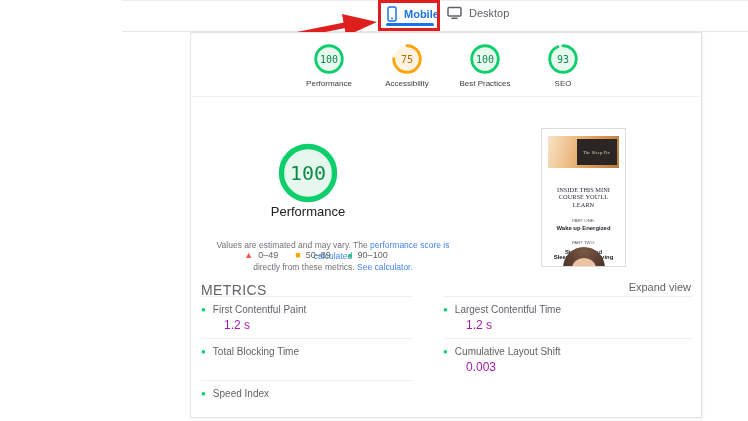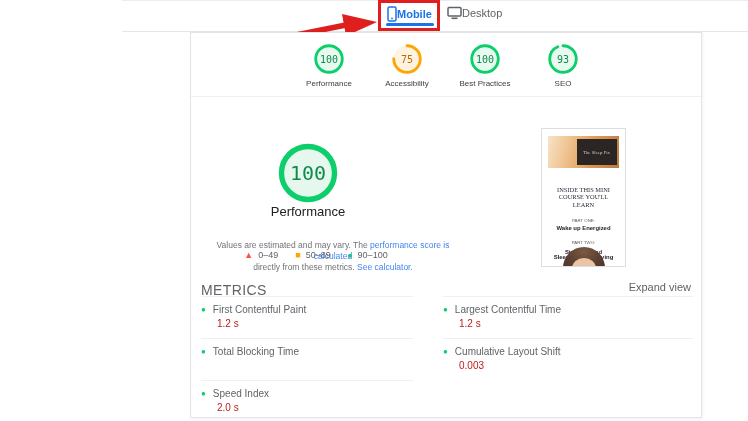--- a/index.html
+++ b/index.html
@@ -3,21 +3,21 @@
 <meta charset="utf-8">
 <style>
   * { margin:0; padding:0; box-sizing:border-box; }
   html,body { width:748px; height:421px; background:#ffffff; overflow:hidden;
     font-family:"Liberation Sans", sans-serif; position:relative; }
 
   .hairline-top { position:absolute; left:122px; top:0; right:0; height:1px; background:#ededed; }
   .tabbar-line  { position:absolute; left:122px; top:31px; right:0; height:1px; background:#e4e6e8; }
 
   
-  .tab { position:absolute; top:6px; display:flex; align-items:center; cursor:pointer; }
+  .tab { position:absolute; top:6px; display:flex; align-items:center; gap:7px; cursor:pointer; }
   .tab-mobile  { left:387px; }
   .tab-desktop { left:447px; }
   .tab-label { font-size:11px; }
   .tab-mobile .tab-label { color:#1a73e8; font-weight:bold; }
   .tab-desktop .tab-label { color:#5f6368; }
   .tab-underline { position:absolute; left:386px; top:23px; width:48px; height:3px; background:#1a73e8; border-radius:2px; }
   .annotation-box { position:absolute; left:378px; top:0px; width:62px; height:31px; border:3px solid #df1f1e; }
   .annotation-arrow { position:absolute; left:286px; top:12px; }
 
   
@@ -92,21 +92,21 @@
   
   .metrics-header { position:absolute; left:10px; top:249px; font-size:14px;
     letter-spacing:.4px; color:#5f6368; }
   .expand-view { position:absolute; right:10px; top:248px; font-size:11px; color:#5f6368; cursor:pointer; }
   .mcol { position:absolute; top:263px; }
   .mcol-left  { left:10px;  width:212px; }
   .mcol-right { left:252px; width:250px; }
   .mrow { height:42px; border-top:1px solid #eef0f2; padding-top:7px; }
   .m-label { display:flex; align-items:center; gap:7px; font-size:10px; color:#5f6368; }
   .m-dot { color:#0cce6b; font-size:8px; line-height:8px; }
-  .m-value { margin-left:16px; margin-top:3px; font-size:10px; color:#b91c1c; }
+  .m-value { margin-left:23px; margin-top:3px; font-size:12px; color:#a21caf; }
 </style>
 </head>
 <body>
 
 <div class="hairline-top"></div>
 <div class="tabbar-line"></div>
 
 <div class="tab tab-mobile">
   <svg width="10" height="16" viewBox="0 0 10 16">
     <rect x="1" y="1" width="8" height="14" rx="1.6" fill="none" stroke="#1a73e8" stroke-width="1.5"></rect>
@@ -242,21 +242,20 @@
       <div class="m-label">
         <span class="m-dot">●</span>
         <span>Total Blocking Time</span>
       </div>
     </div>
     <div class="mrow">
       <div class="m-label">
         <span class="m-dot">●</span>
         <span>Speed Index</span>
       </div>
-      <div class="m-value">2.0 s</div>
     </div>
   </div>
 
   <div class="mcol mcol-right">
     <div class="mrow">
       <div class="m-label">
         <span class="m-dot">●</span>
         <span>Largest Contentful Time</span>
       </div>
       <div class="m-value">1.2 s</div>

